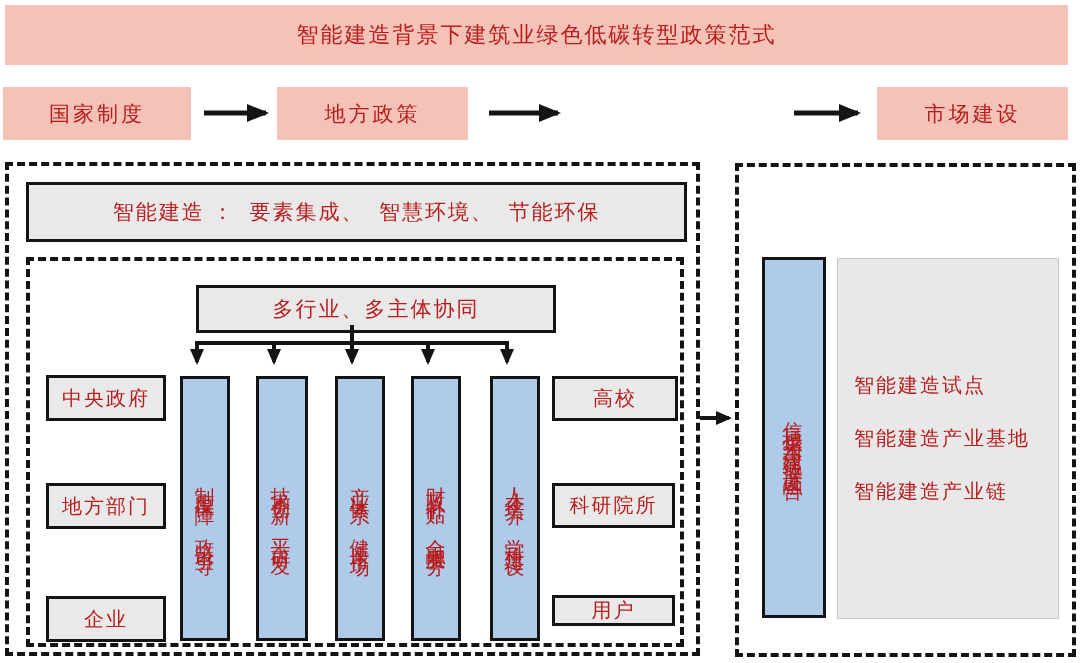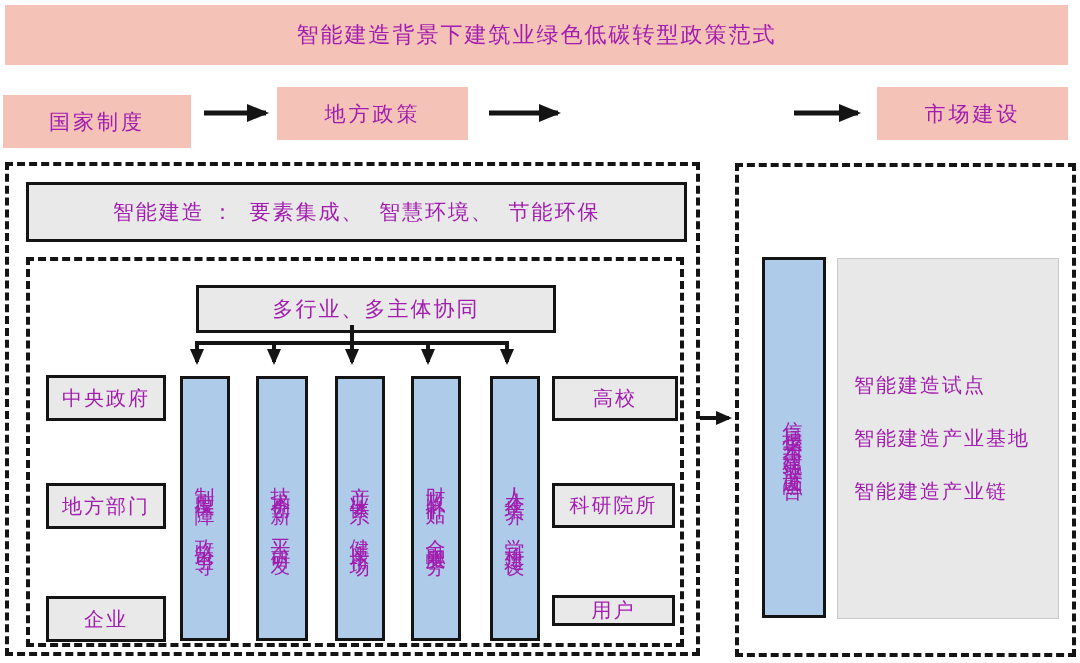--- a/index.html
+++ b/index.html
@@ -1,18 +1,18 @@
 <!DOCTYPE html>
 <html><head>
 <meta charset="utf-8">
 <style>
   html,body{margin:0;padding:0;background:#ffffff;}
   .canvas{
     position:relative;width:1080px;height:663px;background:#ffffff;overflow:hidden;
-    font-family:"Liberation Serif","DejaVu Serif",serif;color:#a21caf;
+    font-family:"Liberation Serif","DejaVu Serif",serif;color:#b91c1c;
   }
   .abs{position:absolute;box-sizing:border-box;}
   .center{display:flex;align-items:center;justify-content:center;}
   
   .banner{left:5px;top:5px;width:1063px;height:60px;background:#f4c2b7;
           font-size:22px;letter-spacing:2px;}
   
   .flow-box{top:87px;height:53px;background:#f4c2b7;font-size:21px;letter-spacing:3px;}
   
   .dashed{border:4px dashed #141414;}
@@ -37,21 +37,21 @@
   .outcome{font-size:20px;letter-spacing:2px;line-height:53px;}
   .overlay{left:0;top:0;width:1080px;height:663px;pointer-events:none;}
 </style>
 </head>
 <body>
 
 <div class="canvas">
 
   <div class="abs banner center">智能建造背景下建筑业绿色低碳转型政策范式</div>
 
-  <div class="abs flow-box center" style="left:3px;width:188px;margin-top:8px;">国家制度</div>
+  <div class="abs flow-box center" style="left:3px;width:188px;">国家制度</div>
   <div class="abs flow-box center" style="left:277px;width:191px;">地方政策</div>
   <div class="abs flow-box center" style="left:877px;width:191px;">市场建设</div>
 
   <div class="abs dashed left-panel">
     <div class="abs gray-box header-box center">智能建造 ：  要素集成、  智慧环境、  节能环保</div>
 
     <div class="abs dashed inner-panel">
       <div class="abs gray-box coord-box center">多行业、多主体协同</div>
 
       <div class="abs pillar" style="left:150px;">制度保障+政策引导</div>

